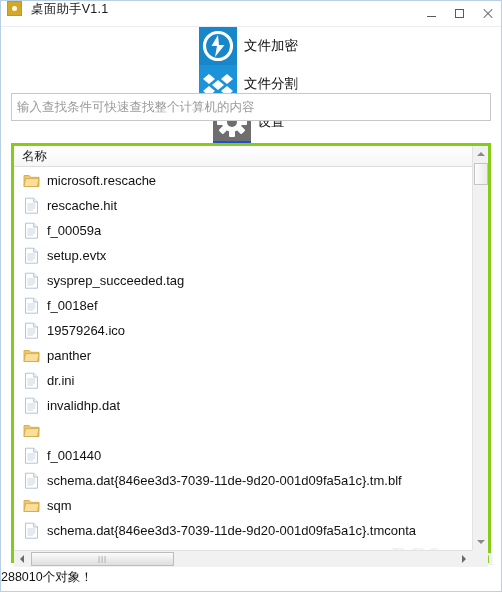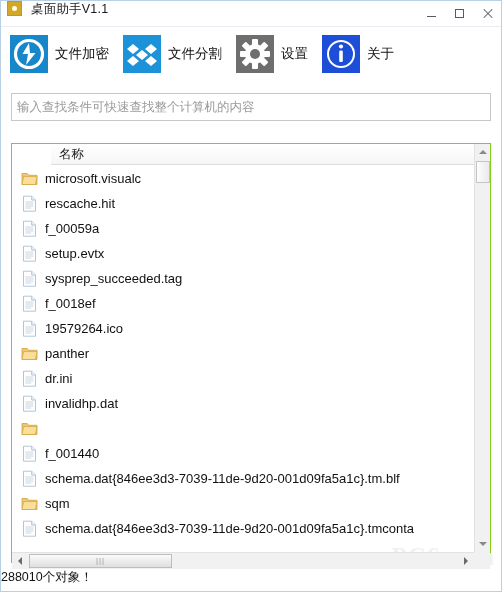--- a/index.html
+++ b/index.html
@@ -75,20 +75,21 @@
   .wb-close .gm::before { transform: rotate(45deg); }
   .wb-close .gm::after  { transform: rotate(-45deg); }
 
   
   .toolbar {
     height: 54px;
     display: flex;
     align-items: center;
     padding-left: 9px;
     background: #ffffff;
+    flex-direction: column;
   }
   .tb-item {
     display: flex;
     align-items: center;
     margin-right: 14px;
   }
   .tb-icon {
     width: 38px; height: 38px;
     display: flex; align-items: center; justify-content: center;
     flex: 0 0 auto;
@@ -114,25 +115,24 @@
     padding: 0 5px;
     outline: none;
   }
   .search-input::placeholder { color: #9a9a9a; }
 
   
   .list-wrap {
     margin: 10px 10px 0 10px;
     height: 427px;
     box-sizing: border-box;
-    border: 1px solid #84cc16;
+    border: 3px solid #84cc16;
     background: #ffffff;
     position: relative;
     overflow: hidden;
-    padding-left: 39px;
   }
   .col-header {
     height: 21px;
     box-sizing: border-box;
     background: linear-gradient(to bottom, #ffffff 0%, #f6f6f6 100%);
     border-bottom: 1px solid #dedede;
     display: flex;
     align-items: center;
     padding-left: 8px;
     font-size: 12.5px;
@@ -356,21 +356,21 @@
     <div class="col-header">
       <span>名称</span>
     </div>
 
     <div class="rows">
         <div class="row">
           <span class="row-icon"><svg width="17" height="19" viewBox="0 0 17 19">
               <path d="M1 4.5 h5.2 l1.5 1.8 H16 v9.2 H1 Z" fill="#f0c674" stroke="#cfa43c" stroke-width="0.8"></path>
               <path d="M2.6 7.6 H16 l-1.6 7.9 H1 Z" fill="#fadf9a" stroke="#cfa43c" stroke-width="0.7"></path>
             </svg></span>
-          <span class="row-label">microsoft.visualc</span>
+          <span class="row-label">microsoft.rescache</span>
         </div>
         <div class="row">
           <span class="row-icon"><svg width="17" height="19" viewBox="0 0 17 19">
               <path d="M2.5 2.2 h8.2 l3.8 3.8 v11.2 h-12 Z" fill="#ffffff" stroke="#a9bdd2" stroke-width="0.9"></path>
               <path d="M10.7 2.2 v3.8 h3.8" fill="#eef3f8" stroke="#a9bdd2" stroke-width="0.9"></path>
               <g stroke="#b9cad9" stroke-width="0.8">
                 <line x1="4.4" y1="8.0" x2="12.3" y2="8.0"></line>
                 <line x1="4.4" y1="10.0" x2="12.3" y2="10.0"></line>
                 <line x1="4.4" y1="12.0" x2="12.3" y2="12.0"></line>
                 <line x1="4.4" y1="14.0" x2="10.2" y2="14.0"></line>

